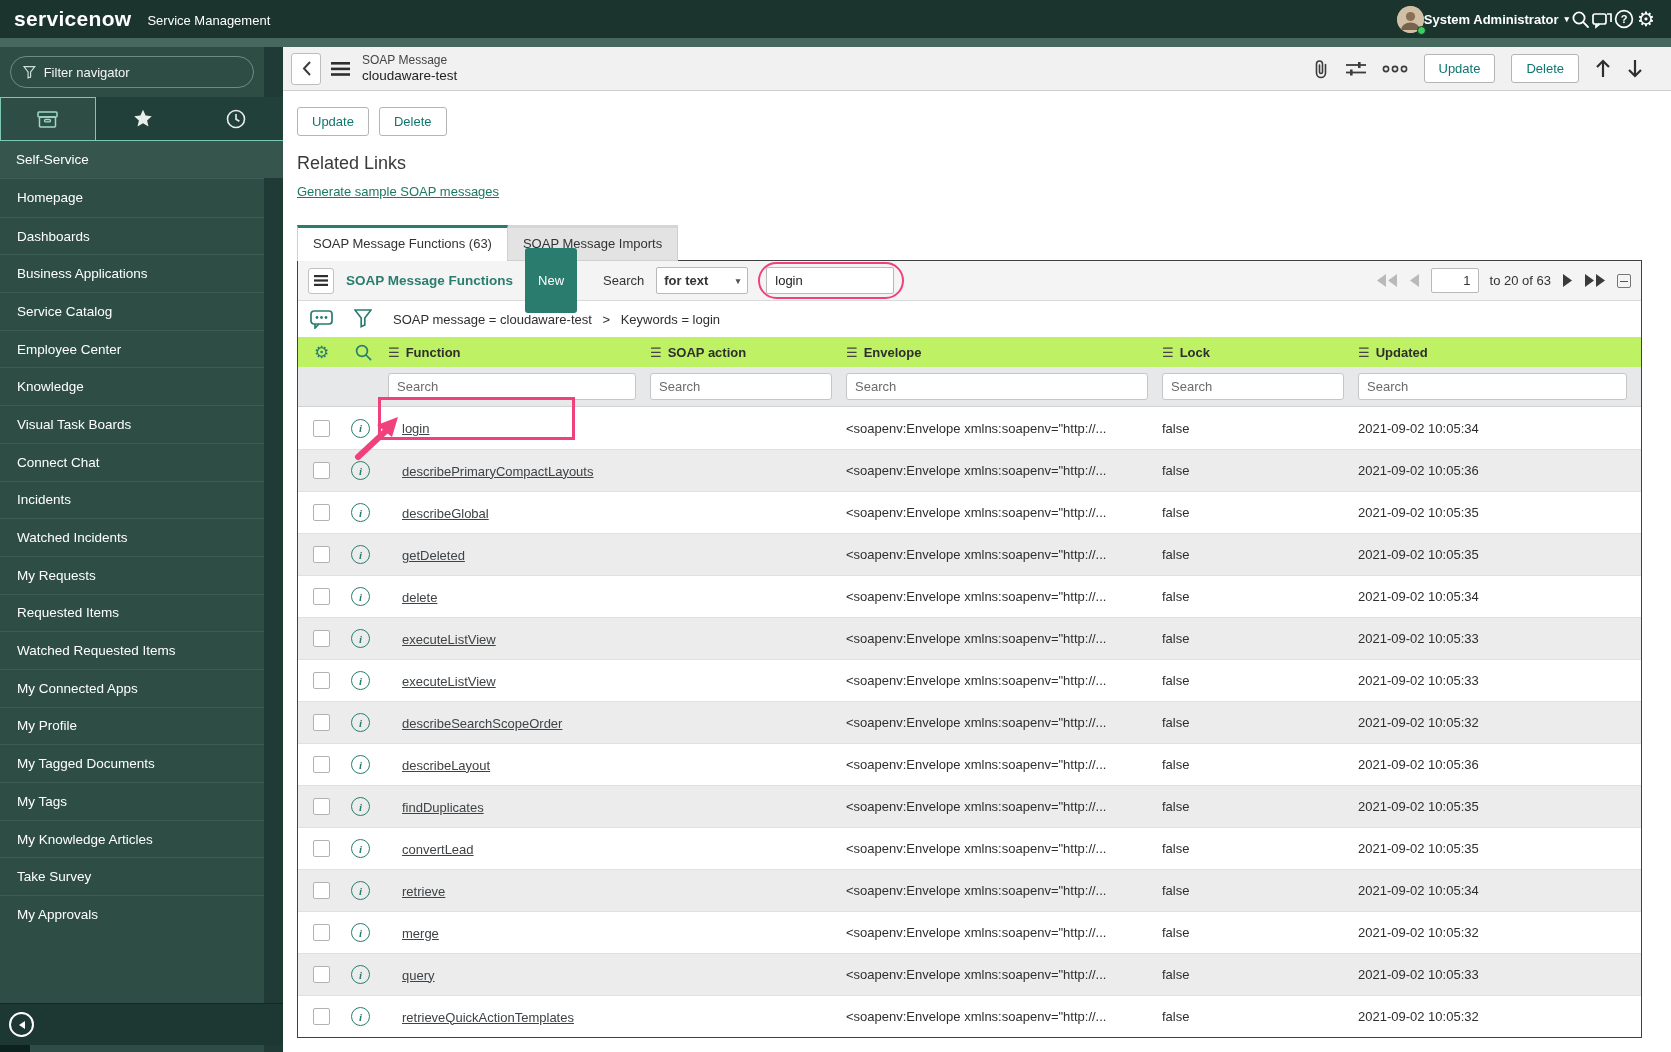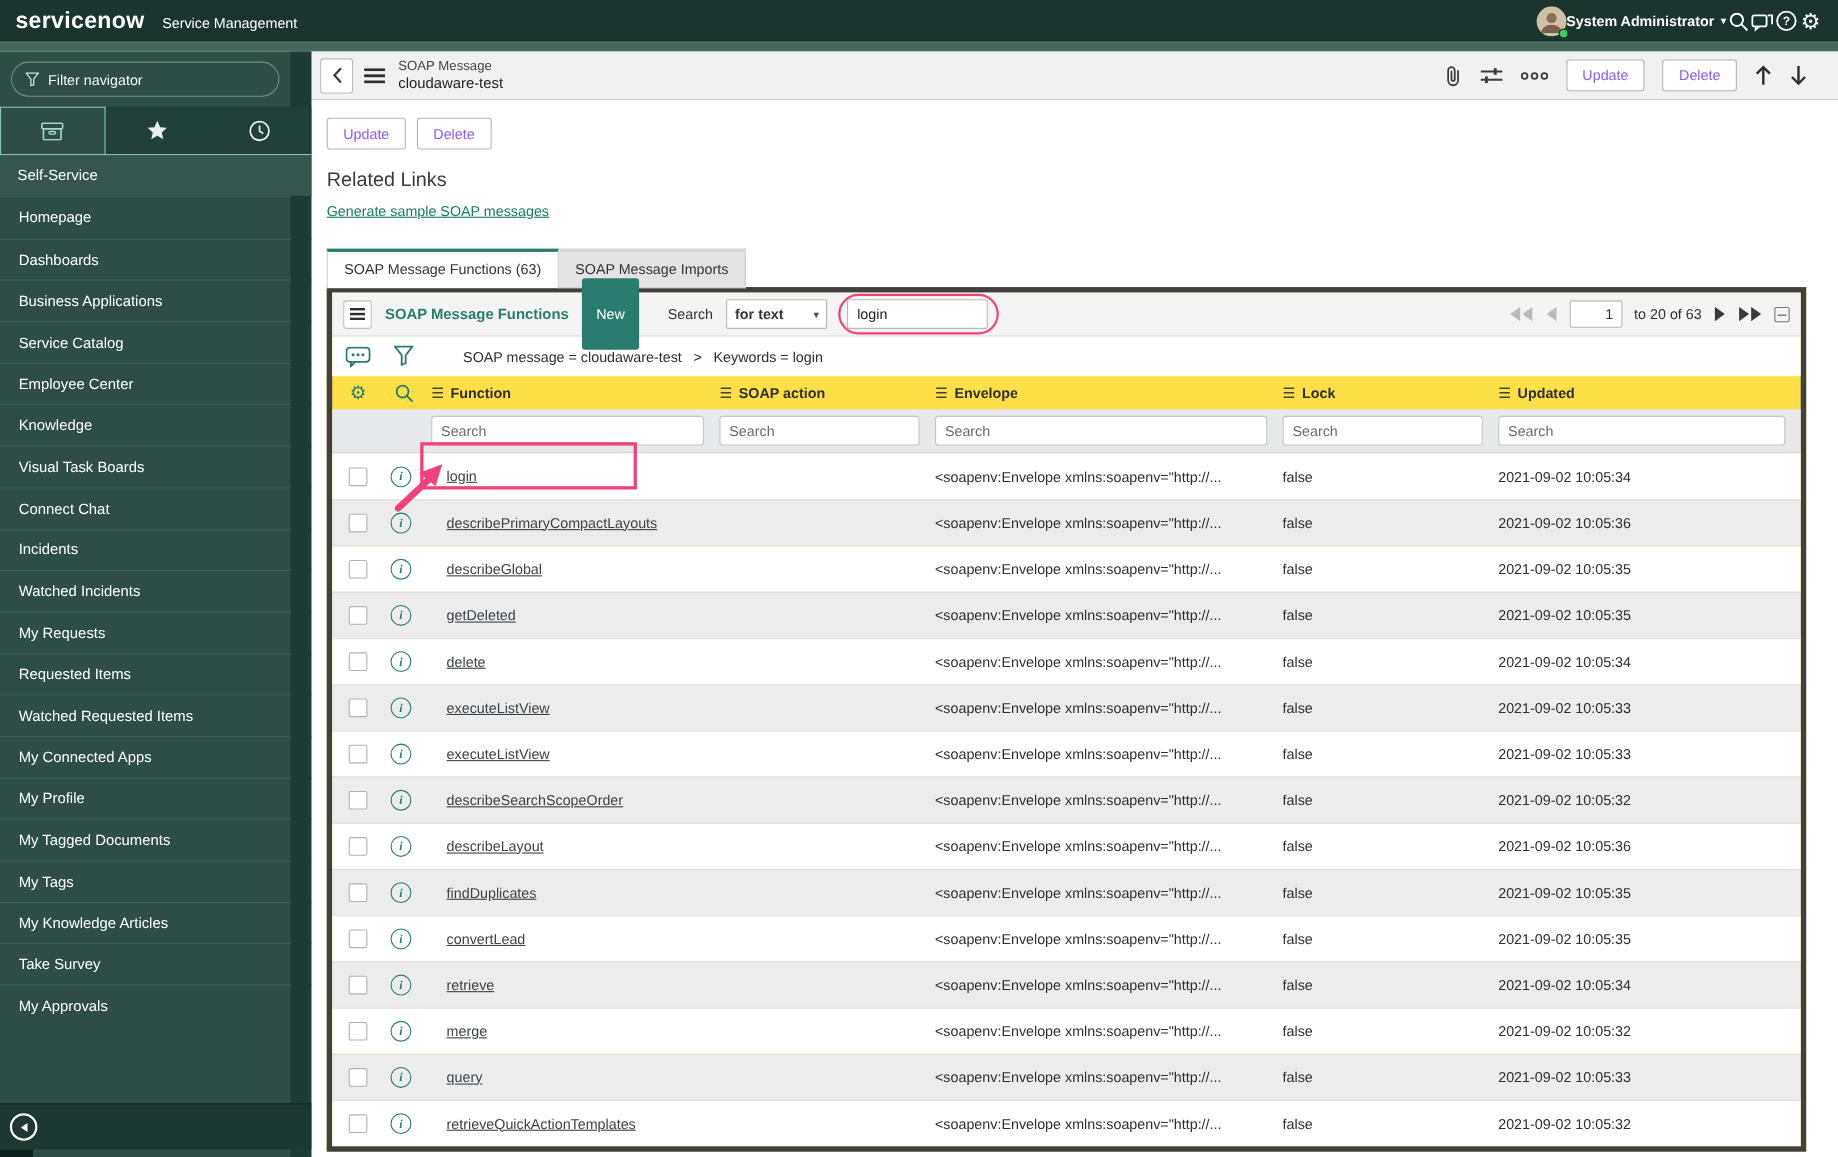--- a/index.html
+++ b/index.html
@@ -55,36 +55,36 @@
   .form-header{ height:44px; background:#f1f1f1; border-bottom:1px solid #cfcfcf;
     display:flex; align-items:center; padding:0 28px 0 8px; gap:10px; }
   .back-btn{ width:30px; height:32px; background:#fff; border:1px solid #bdbdbd; border-radius:3px;
     display:flex; align-items:center; justify-content:center; cursor:pointer;}
   .ctx-menu{ cursor:pointer; display:flex; align-items:center; }
   .title-block{ line-height:1.15; margin-left:2px;}
   .title-type{ font-size:12px; color:#444; }
   .title-name{ font-size:13.5px; color:#222; }
   .fh-right{ margin-left:auto; display:flex; align-items:center; gap:16px; }
   .btn{ background:#fff; border:1px solid #b5b5b5; border-radius:3px; padding:6px 14px;
-    font-size:13px; color:#8b5cf6; cursor:pointer; font-family:inherit;}
+    font-size:13px; color:#0f766e; cursor:pointer; font-family:inherit;}
   .icon-btn{ display:flex; align-items:center; cursor:pointer; }
   
   .page-body{ padding:16px 34px 0 14px; flex:1; overflow:hidden; }
   .action-row{ display:flex; gap:10px; }
   .rl-heading{ font-size:18px; font-weight:normal; color:#3a3a3a; margin-top:17px; }
   .rl-link{ display:inline-block; margin-top:10px; font-size:13px; color:var(--teal-link);
     text-decoration:underline; cursor:pointer;}
   
   .tabs{ display:flex; margin-top:25px; }
   .tab{ font-size:13px; color:#333; padding:8px 15px 9px; cursor:pointer; }
   .tab.active{ background:#fff; border:1px solid #cfcfcf; border-bottom:none;
     border-top:3px solid var(--teal); }
   .tab.inactive{ background:#e3e3e3; border:1px solid #cfcfcf; border-left:none; border-top:3px solid #d5d5d5;}
   
-  .list-box{ width:1345px; border:5px solid #404040; margin-top:-1px; background:#fde047;}
+  .list-box{ width:1345px; border:1px solid #404040; margin-top:-1px; background:#bef264;}
   .toolbar{ height:40px; background:#f4f4f4; border-bottom:1px solid #d9d9d9;
     display:flex; align-items:center; padding:0 10px; gap:12px;}
   .menu-btn{ width:26px; height:26px; background:#fff; border:1px solid #c2c2c2; border-radius:3px;
     display:flex; align-items:center; justify-content:center; cursor:pointer;}
   .list-title{ font-size:13.5px; font-weight:bold; color:var(--teal); }
   .new-btn{ background:var(--teal); color:#fff; border:none; border-radius:3px; padding:25px 13px;
     font-size:13px; cursor:pointer; font-family:inherit;}
   .search-label{ font-size:13px; color:#333; margin-left:14px;}
   .mode-select{ width:92px; height:27px; background:#fff; border:1px solid #b9b9b9; border-radius:2px;
     font-size:13px; color:#333; display:flex; align-items:center; padding:0 7px; cursor:pointer;font-weight:bold;}
@@ -96,21 +96,21 @@
     border:2.5px solid var(--pink); border-radius:19px; pointer-events:none; }
   .pagination{ margin-left:auto; display:flex; align-items:center; gap:11px; }
   .pg-icon{ display:flex; align-items:center; cursor:pointer; }
   .pg-input{ width:48px; height:25px; border:1px solid #b9b9b9; border-radius:2px; text-align:right;
     font-size:13px; padding:0 7px; color:#333; font-family:inherit;}
   .pg-range{ font-size:13px; color:#333; }
   .minimize-box{ width:14px; height:14px; border:1.5px solid #777; border-radius:2px; position:relative; cursor:pointer;}
   .minimize-box::after{ content:""; position:absolute; left:2px; right:2px; top:50%; height:1.5px; background:#555;}
   
   .crumb-row{ height:36px; display:flex; align-items:center; padding:0 12px; gap:21px; background:#fff;}
-  .crumb-text{ font-size:13px; color:var(--txt); margin-left:24px;}
+  .crumb-text{ font-size:13px; color:var(--txt); margin-left:0;}
   .crumb-sep{ margin:0 7px; color:var(--txt); }
   
   .grid{ display:grid; grid-template-columns:46px 44px 262px 196px 316px 196px 1fr; align-items:center; }
   .head-row{ height:30px; }
   .head-cell{ font-size:13px; font-weight:bold; color:var(--txt); display:flex; align-items:center;
     gap:6px; cursor:pointer; }
   .head-bars{ color:#444; font-size:13px; font-weight:normal; }
   .head-icons{ grid-column:1 / span 2; display:flex; align-items:center; gap:26px; padding-left:16px;}
   .search-row{ height:40px; background:#e6e8e9; border-bottom:1px solid #d2d2d2; }
   .search-row .cell-pad{ padding-right:14px; }

